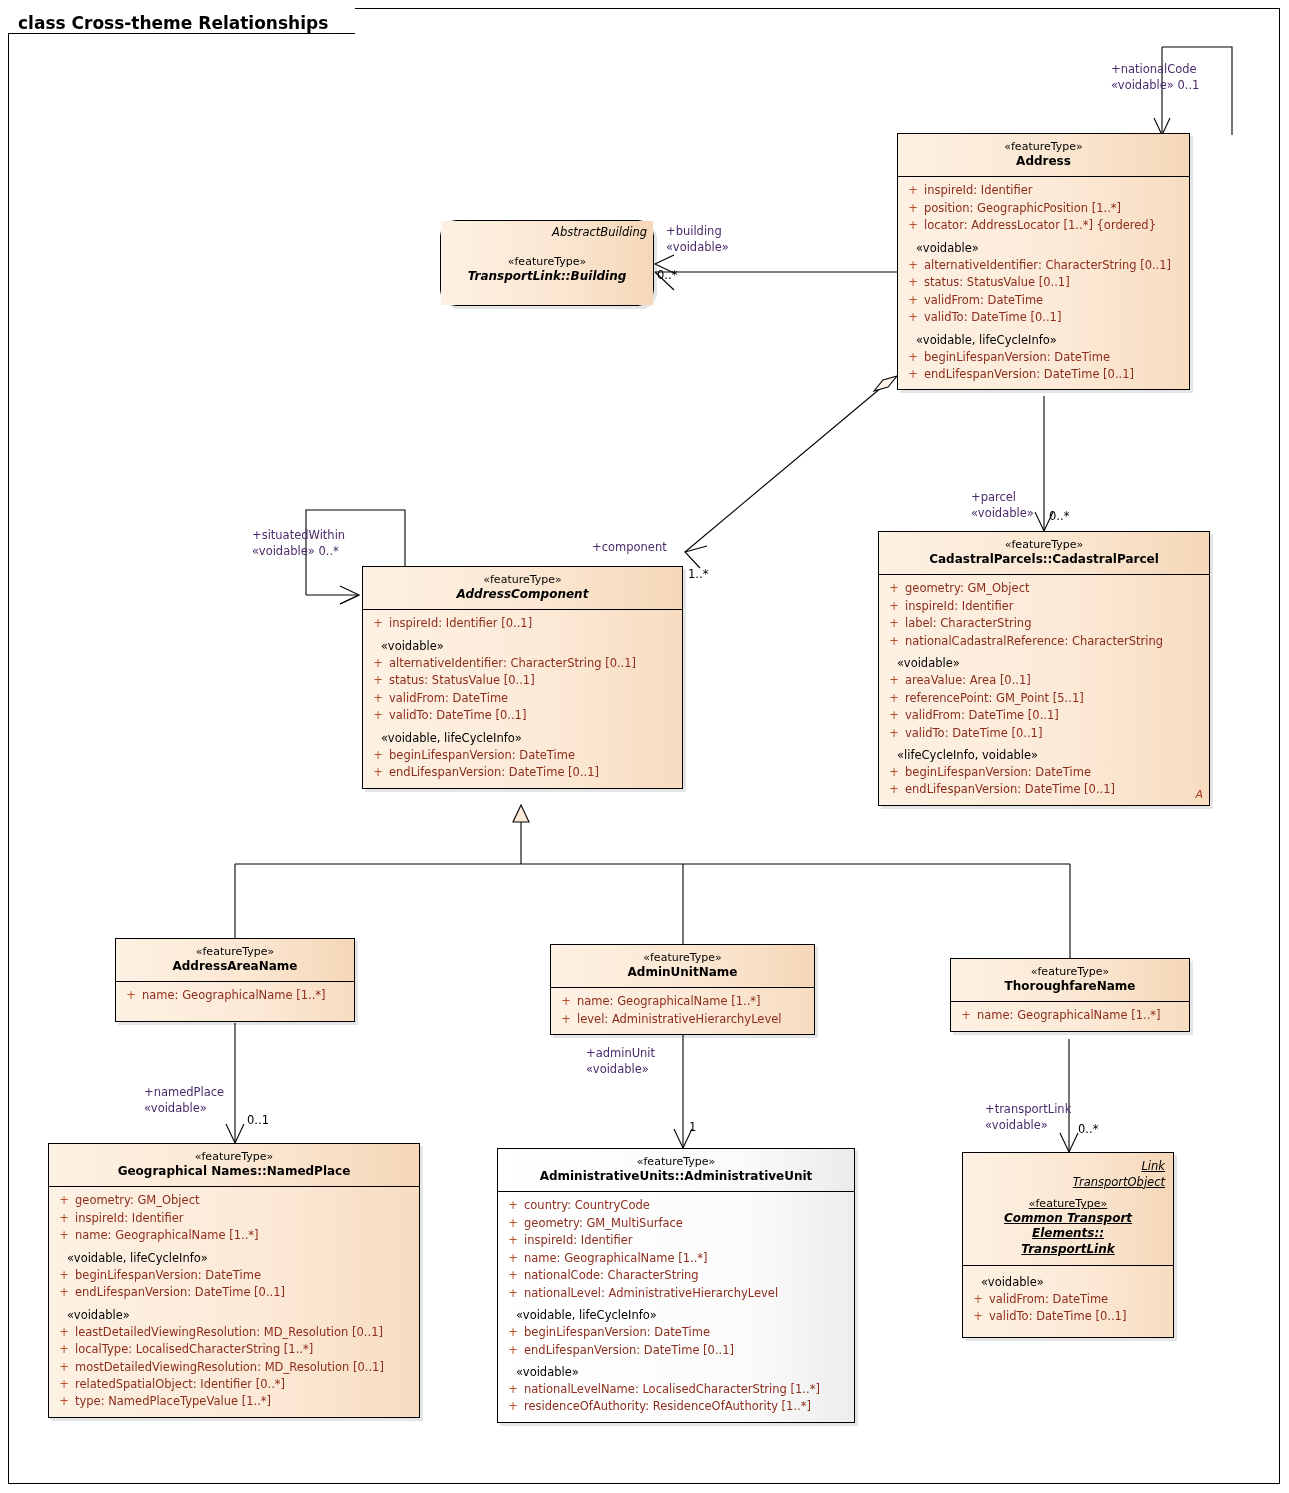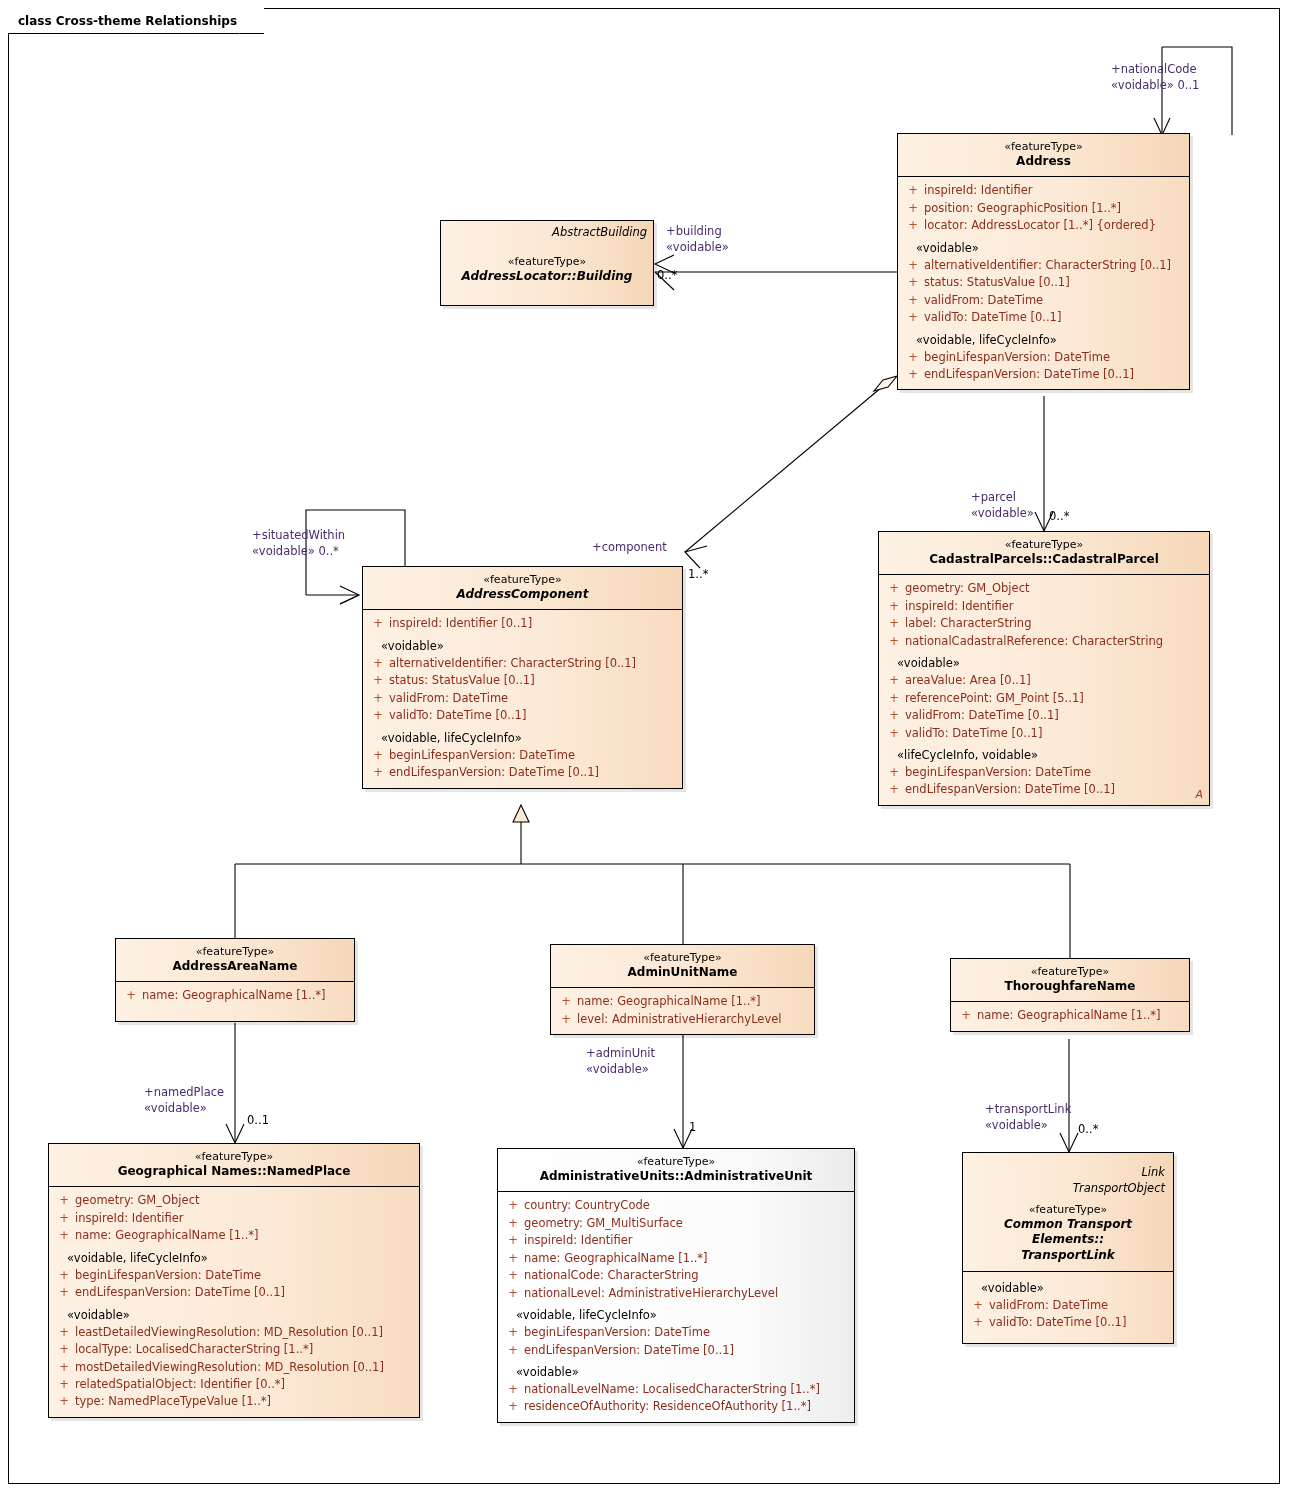--- a/index.html
+++ b/index.html
@@ -23,22 +23,22 @@
   }
   .frame-tab {
     position: absolute;
     left: 8px; top: 8px;
     height: 26px;
     box-sizing: border-box;
     background: #ffffff;
     border-right: 1px solid #000;
     border-bottom: 1px solid #000;
     padding: 0 26px 0 10px;
-    display: flex; align-items: center;
-    font-size: 12px; font-weight: bold; color: #000;
+    display: flex; align-items: flex-end;
+    font-size: 17px; font-weight: bold; color: #000;
     white-space: nowrap;
     z-index: 5;
   }
   .frame-tab::after {
     content: "";
     position: absolute;
     right: -1px; top: -1px;
     width: 25px; height: 27px;
     background: #ffffff;
     border-bottom: 1px solid #000;
@@ -278,25 +278,25 @@
           <span class="vis">+</span>
           <span class="txt">beginLifespanVersion: DateTime</span>
         </div>
       <div class="attr">
           <span class="vis">+</span>
           <span class="txt">endLifespanVersion: DateTime [0..1]</span>
         </div>
     </div>
   </div>
 
-  <div class="cls" style="left:440px; top:220px; width:214px; height:86px;">
+  <div class="cls" style="left:440px; top:220px; width:214px; height:86px;border-radius:16px;">
     <div class="cls-head" style="height:100%; box-sizing:border-box; display:flex; flex-direction:column; justify-content:center;">
       <div class="cls-corner">AbstractBuilding</div>
       <div class="cls-stereo" style="margin-top:14px;">«featureType»</div>
-      <div class="cls-name italic">AddressLocator::Building</div>
+      <div class="cls-name italic">TransportLink::Building</div>
     </div>
   </div>
 
   <div class="cls" style="left:362px; top:566px; width:321px;">
     <div class="cls-head">
       <div class="cls-stereo">«featureType»</div>
       <div class="cls-name italic">AddressComponent</div>
     </div>
     <div class="cls-body">
       <div class="attr">
@@ -523,21 +523,21 @@
           <span class="txt">nationalLevelName: LocalisedCharacterString [1..*]</span>
         </div>
       <div class="attr">
           <span class="vis">+</span>
           <span class="txt">residenceOfAuthority: ResidenceOfAuthority [1..*]</span>
         </div>
     </div>
   </div>
 
   <div class="cls" style="left:962px; top:1152px; width:212px;">
-    <div class="cls-head" style="padding-top:12px;">
+    <div class="cls-head" style="padding-top:6px;text-decoration:underline;">
       <div style="text-align:right; font-style:italic; font-size:11.5px; color:#000; line-height:1.35;">
         <div>Link</div>
         <div>TransportObject</div>
       </div>
       <div class="cls-stereo" style="margin-top:7px;">«featureType»</div>
       <div class="cls-name italic">Common Transport Elements::</div>
       <div class="cls-name italic">TransportLink</div>
     </div>
     <div class="cls-body" style="padding-bottom:12px;">
       <div class="group tight">«voidable»</div>

